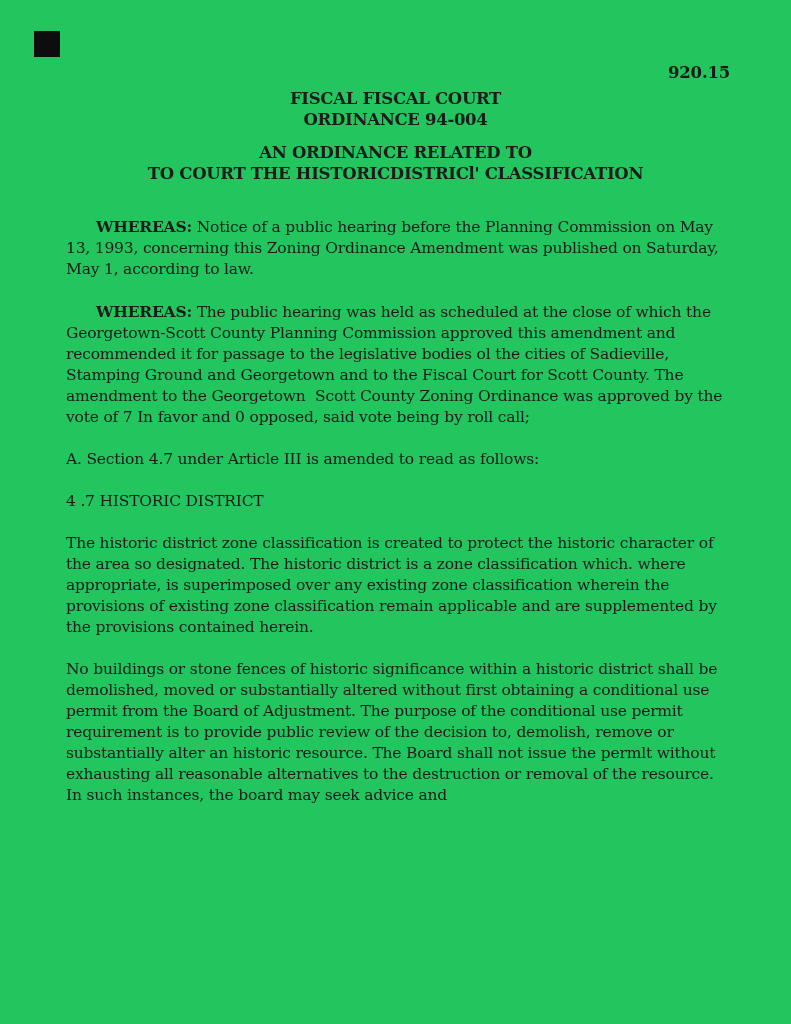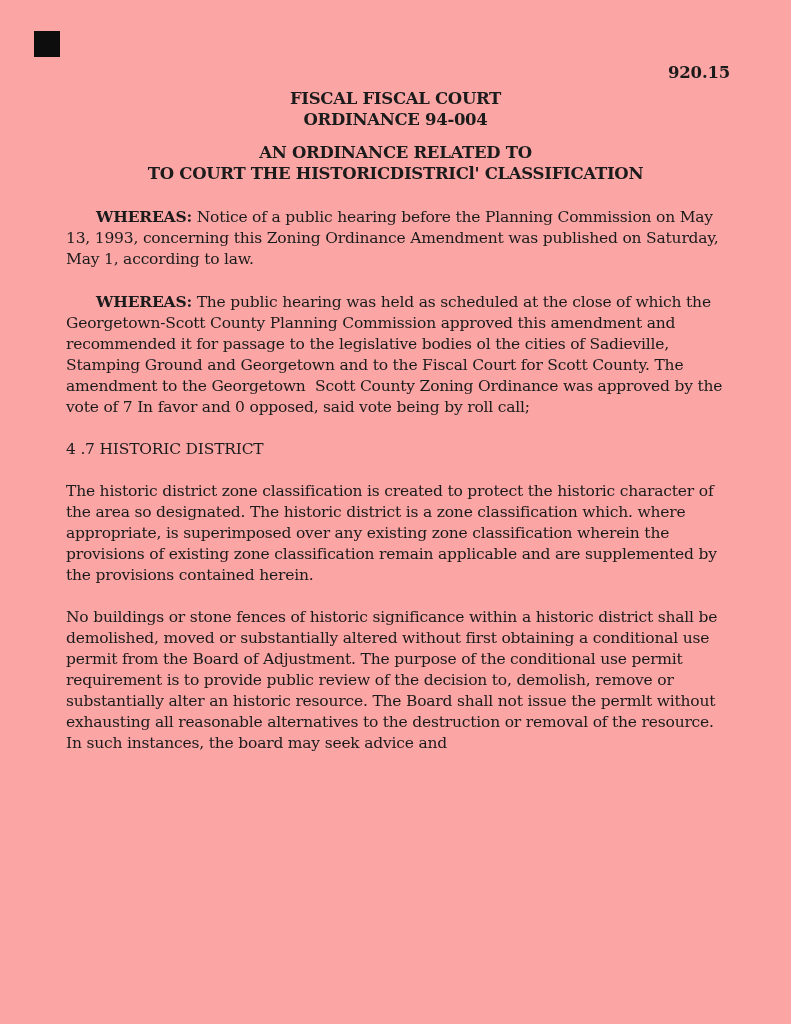--- a/index.html
+++ b/index.html
@@ -4,21 +4,21 @@
 <style>
   html, body {
     margin: 0;
     padding: 0;
     background: #ffffff;
   }
   .page {
     position: relative;
     width: 791px;
     height: 1024px;
-    background: #fca5a5;
+    background: #22c55e;
     overflow: hidden;
     font-family: "DejaVu Serif", serif;
     color: #1b1b1b;
   }
   .scan-artifact {
     position: absolute;
     left: 34px;
     top: 31px;
     width: 26px;
     height: 26px;
@@ -60,21 +60,21 @@
   }
   .para {
     margin: 21px 0 0 0;
     font-size: 15.5px;
     line-height: 21px;
     letter-spacing: -0.2px;
     white-space: pre-wrap;
     text-align: left;
   }
   .para.first {
-    margin-top: 22px;
+    margin-top: 32px;
   }
   .para b {
     font-weight: 700;
   }
   .indent-1 { text-indent: 30px; }
   .indent-2 { text-indent: 35px; }
   .bold-para { font-weight: 700; font-size: 16px; letter-spacing: -0.3px; }
 </style>
 </head>
 <body>
@@ -98,20 +98,21 @@
     </div>
 
     <div class="body-text">
 
       <p class="para first indent-1"><b>WHEREAS:</b><span> Notice of a public hearing before the Planning Commission on May 13, 1993, concerning this Zoning Ordinance Amendment was published on Saturday, May 1, according to law.</span></p>
 
       <p class="para indent-1"><b>WHEREAS:</b><span> The public hearing was held as scheduled at the close of which the Georgetown-Scott County Planning Commission approved this amendment and recommended it for passage to the legislative bodies ol the cities of Sadieville, Stamping Ground and Georgetown and to the Fiscal Court for Scott County. The amendment to the Georgetown  Scott County Zoning Ordinance was approved by the vote of 7 In favor and 0 opposed, said vote being by roll call;</span></p>
 
 
 
+      <p class="para">A. Section 4.7 under Article III is amended to read as follows:</p>
 
       <p class="para">4 .7 HISTORIC DISTRICT</p>
 
       <p class="para">The historic district zone classification is created to protect the historic character of the area so designated. The historic district is a zone classification which. where appropriate, is superimposed over any existing zone classification wherein the provisions of existing zone classification remain applicable and are supplemented by the provisions contained herein.</p>
 
       <p class="para">No buildings or stone fences of historic significance within a historic district shall be demolished, moved or substantially altered without first obtaining a conditional use permit from the Board of Adjustment. The purpose of the conditional use permit requirement is to provide public review of the decision to, demolish, remove or substantially alter an historic resource. The Board shall not issue the permlt without exhausting all reasonable alternatives to the destruction or removal of the resource. In such instances, the board may seek advice and</p>
 
     </div>
 
   </div>

